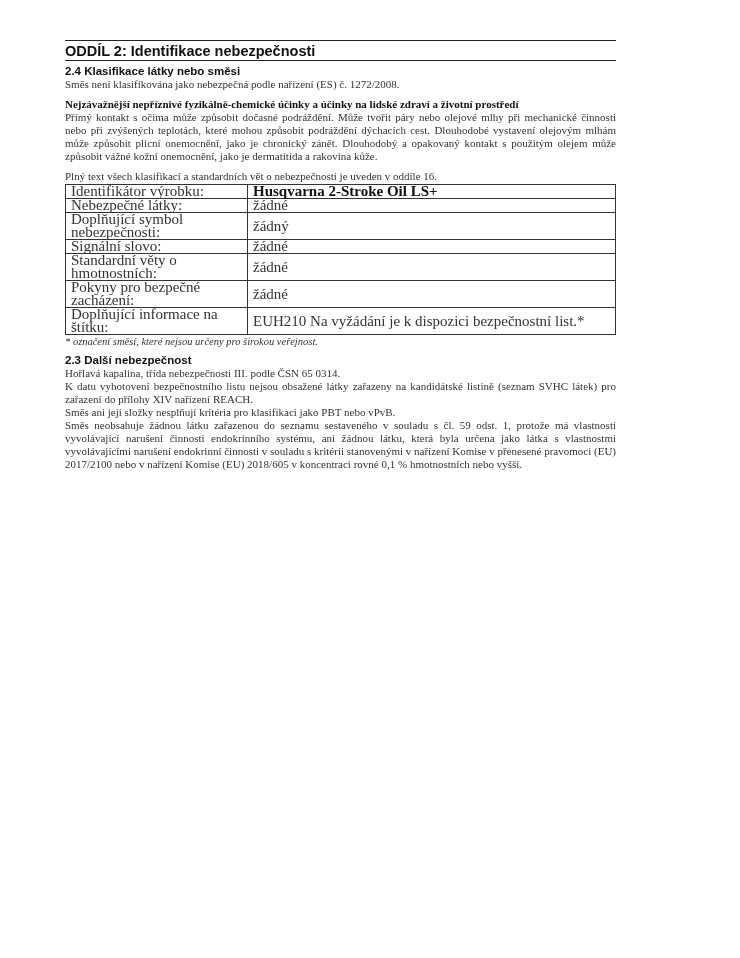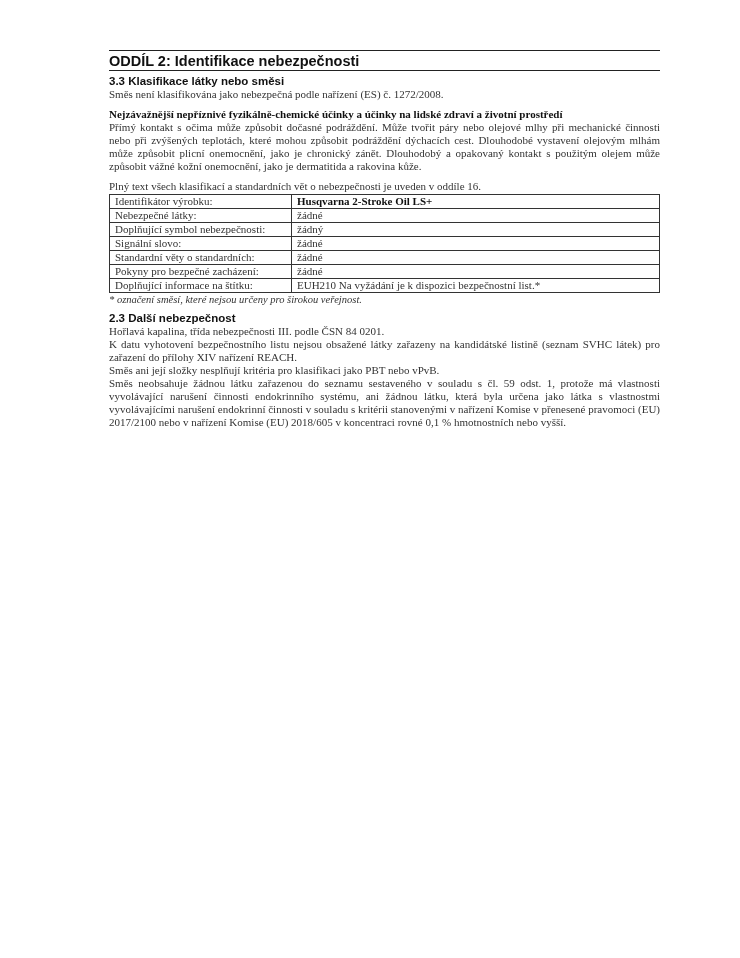--- a/index.html
+++ b/index.html
@@ -1,54 +1,54 @@
 <!DOCTYPE html>
 <html><head>
 <meta charset="utf-8">
 <style>
   html, body { margin: 0; padding: 0; background: #ffffff; }
   body { width: 740px; height: 958px; position: relative; overflow: hidden; color: #111; }
-  .page { position: absolute; left: 65px; top: 50px; width: 551px; margin-left: 44px; }
+  .page { position: absolute; left: 65px; top: 40px; width: 551px; }
   .sec-title {
     font-family: "Liberation Sans", sans-serif; font-weight: bold; font-size: 14.5px;
     border-top: 1.5px solid #222; border-bottom: 1.5px solid #222;
     padding: 2px 0 1px 0; line-height: 16px; margin: 0;
   }
   .sub-title {
     font-family: "Liberation Sans", sans-serif; font-weight: bold; font-size: 11.5px;
     line-height: 13px; margin: 4px 0 0 0;
   }
   .bold-serif {
     font-family: "Liberation Serif", serif; font-weight: bold; font-size: 11px;
     line-height: 13px; margin: 0;
   }
   p.txt {
     font-family: Liberation Serif, serif; font-size: 11px; line-height: 13px;
     margin: 0; color: #333; text-align: justify;
   }
   .gap { height: 7px; }
   table.kv {
     border-collapse: collapse; width: 551px; margin-top: 1px;
-    font-family: "Liberation Serif", serif; font-size: 11px; color: #333;
+    font-family: "Liberation Serif", serif; font-size: 15px; color: #333;
   }
   table.kv td {
     border: 1px solid #333; padding: 0 5px; height: 13px; line-height: 13px;
   }
   table.kv td.k { width: 171px; }
   table.kv td.v.bold { font-weight: bold; color: #111; }
   .footnote { font-family: "Liberation Serif", serif; font-size: 10.5px; line-height: 13px; color: #333; margin: 0; font-style: italic; }
 </style>
 </head>
 <body>
 
 <div class="page">
   <h1 class="sec-title">ODDÍL 2: Identifikace nebezpečnosti</h1>
 
   <div>
-    <h2 class="sub-title">3.3  Klasifikace látky nebo směsi</h2>
+    <h2 class="sub-title">2.4  Klasifikace látky nebo směsi</h2>
     <p class="txt">Směs není klasifikována jako nebezpečná podle nařízení (ES) č. 1272/2008.</p>
     <div class="gap"></div>
     <p class="bold-serif">Nejzávažnější nepříznivé fyzikálně-chemické účinky a účinky na lidské zdraví a životní prostředí</p>
     <p class="txt">Přímý kontakt s očima může způsobit dočasné podráždění. Může tvořit páry nebo olejové mlhy při mechanické činnosti nebo při zvýšených teplotách, které mohou způsobit podráždění dýchacích cest. Dlouhodobé vystavení olejovým mlhám může způsobit plicní onemocnění, jako je chronický zánět. Dlouhodobý a opakovaný kontakt s použitým olejem může způsobit vážné kožní onemocnění, jako je dermatitida a rakovina kůže.</p>
     <div class="gap"></div>
     <p class="txt">Plný text všech klasifikací a standardních vět o nebezpečnosti je uveden v oddíle 16.</p>
   </div>
 
   <div>
     <table class="kv">
@@ -63,36 +63,36 @@
       </tr>
       <tr>
         <td class="k">Doplňující symbol nebezpečnosti:</td>
         <td class="v">žádný</td>
       </tr>
       <tr>
         <td class="k">Signální slovo:</td>
         <td class="v">žádné</td>
       </tr>
       <tr>
-        <td class="k">Standardní věty o standardních:</td>
+        <td class="k">Standardní věty o hmotnostních:</td>
         <td class="v">žádné</td>
       </tr>
       <tr>
         <td class="k">Pokyny pro bezpečné zacházení:</td>
         <td class="v">žádné</td>
       </tr>
       <tr>
         <td class="k">Doplňující informace na štítku:</td>
         <td class="v">EUH210 Na vyžádání je k dispozici bezpečnostní list.*</td>
       </tr>
     </tbody>
       </table>
     <p class="footnote">* označení směsí, které nejsou určeny pro širokou veřejnost.</p>
   </div>
 
   <div>
     <h2 class="sub-title" style="margin-top:6px">2.3  Další nebezpečnost</h2>
-    <p class="txt">Hořlavá kapalina, třída nebezpečnosti III. podle ČSN 84 0201.</p>
+    <p class="txt">Hořlavá kapalina, třída nebezpečnosti III. podle ČSN 65 0314.</p>
     <p class="txt">K datu vyhotovení bezpečnostního listu nejsou obsažené látky zařazeny na kandidátské listině (seznam SVHC látek) pro zařazení do přílohy XIV nařízení REACH.</p>
     <p class="txt">Směs ani její složky nesplňují kritéria pro klasifikaci jako PBT nebo vPvB.</p>
     <p class="txt">Směs neobsahuje žádnou látku zařazenou do seznamu sestaveného v souladu s čl. 59 odst. 1, protože má vlastnosti vyvolávající narušení činnosti endokrinního systému, ani žádnou látku, která byla určena jako látka s vlastnostmi vyvolávajícími narušení endokrinní činnosti v souladu s kritérii stanovenými v nařízení Komise v přenesené pravomoci (EU) 2017/2100 nebo v nařízení Komise (EU) 2018/605 v koncentraci rovné 0,1 % hmotnostních nebo vyšší.</p>
   </div>
 </div>
 
 </body></html>

